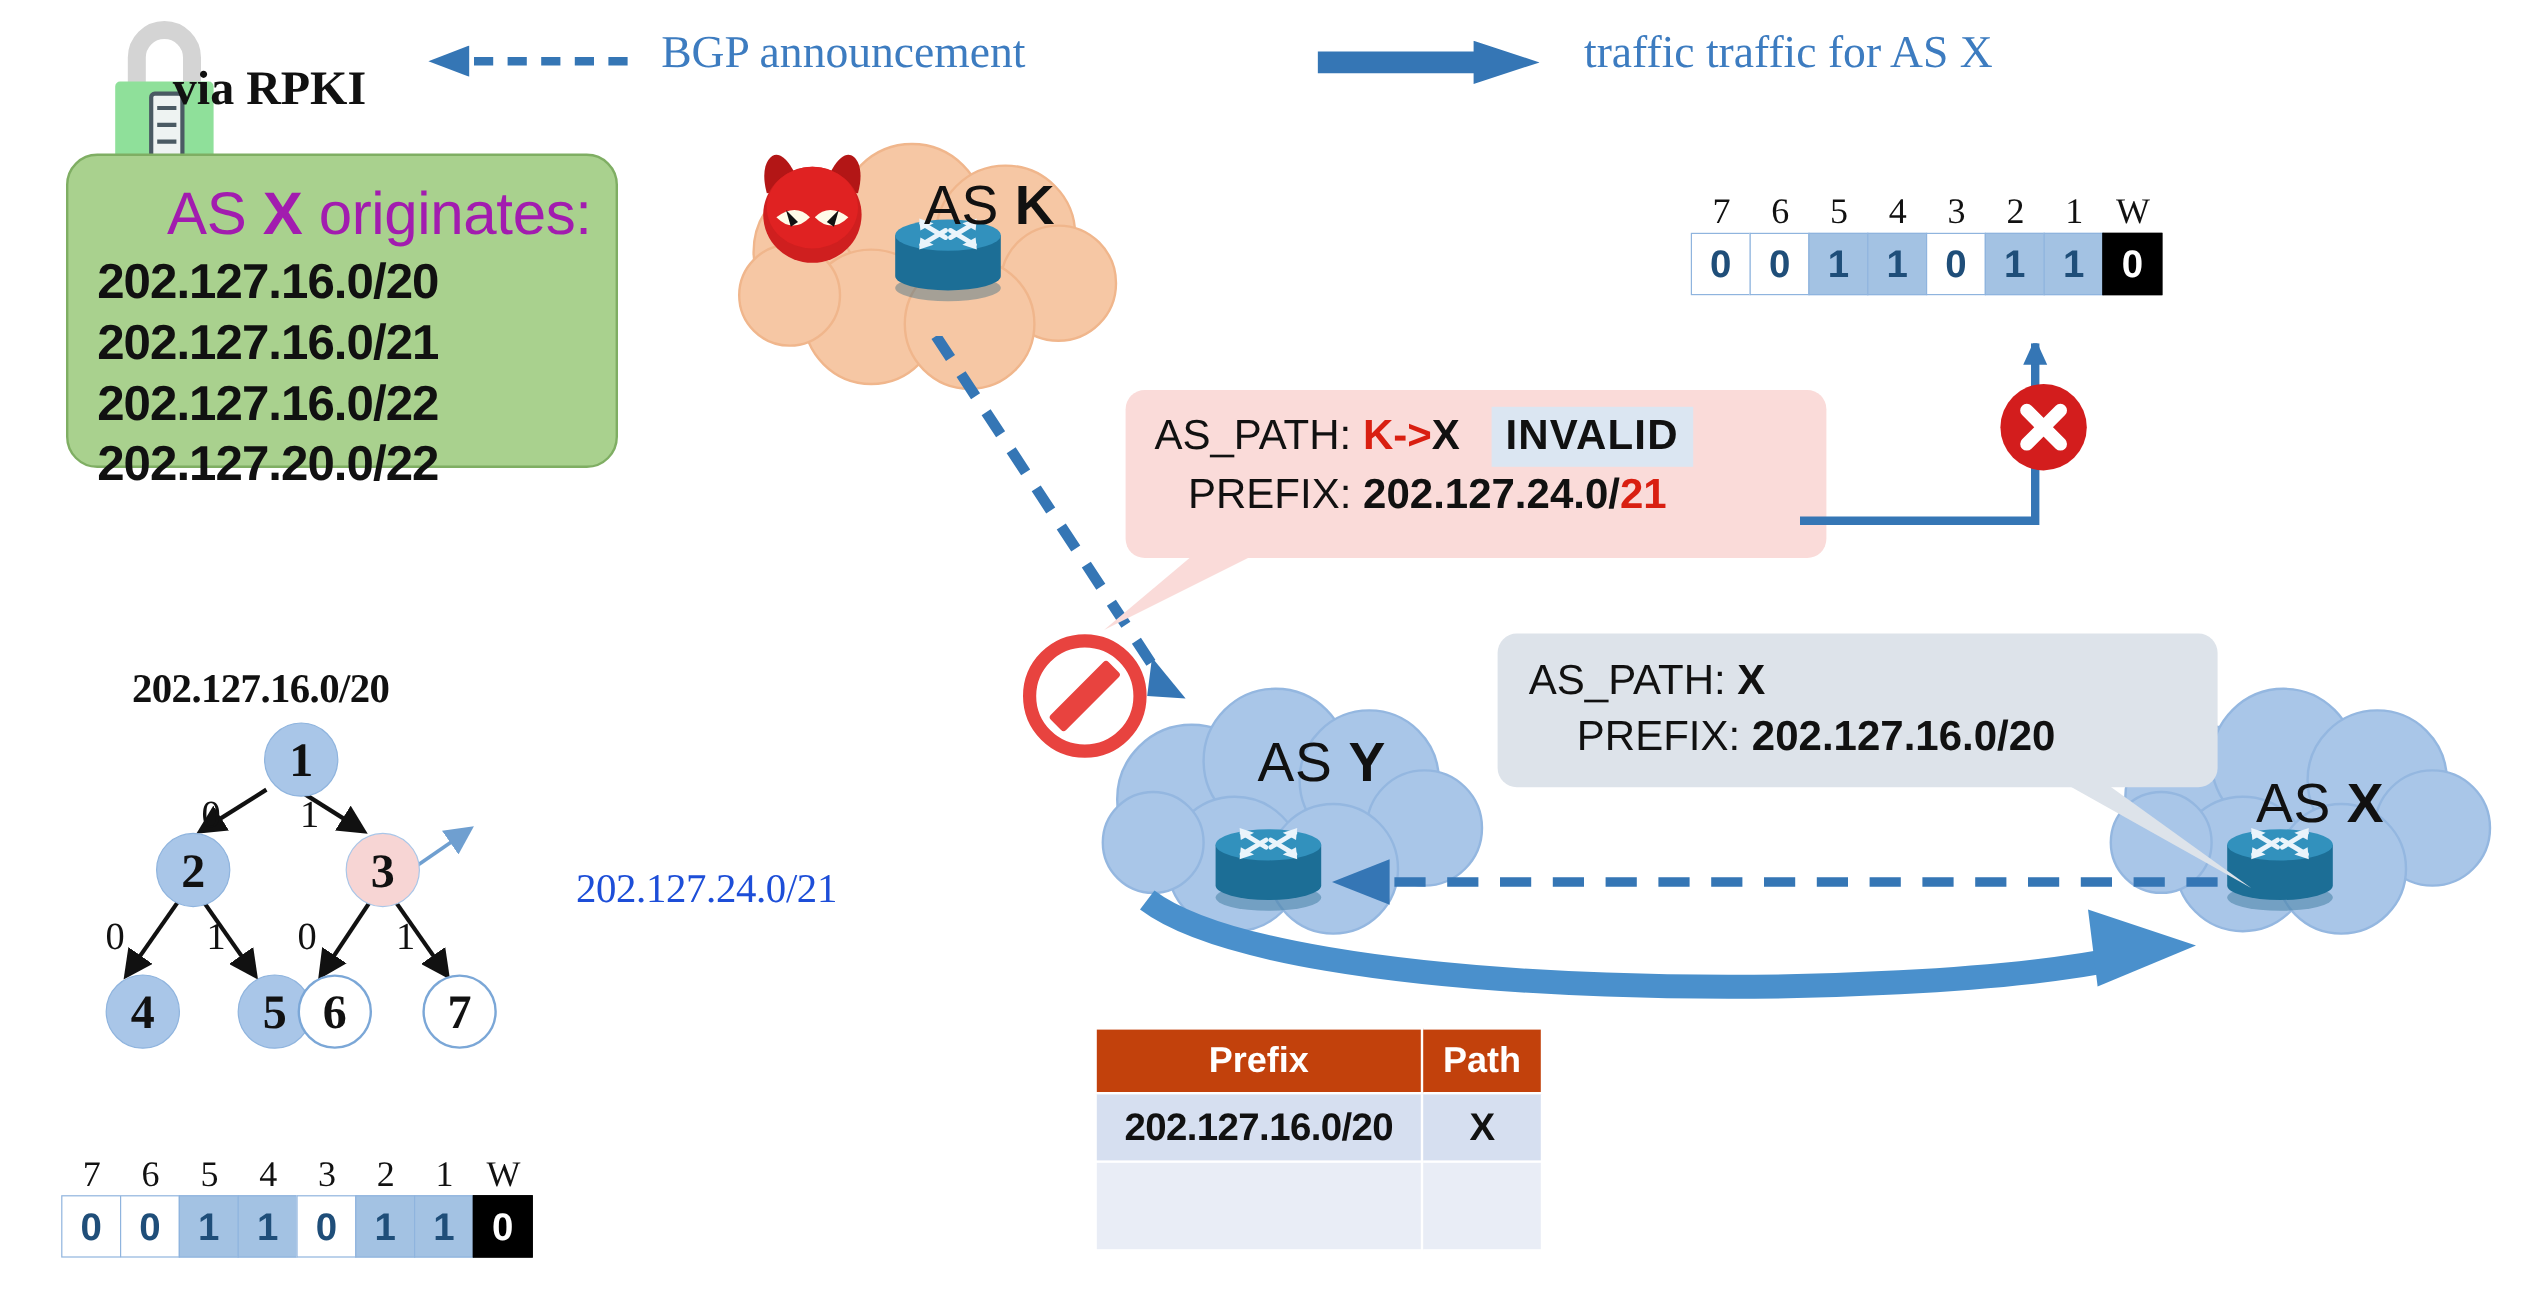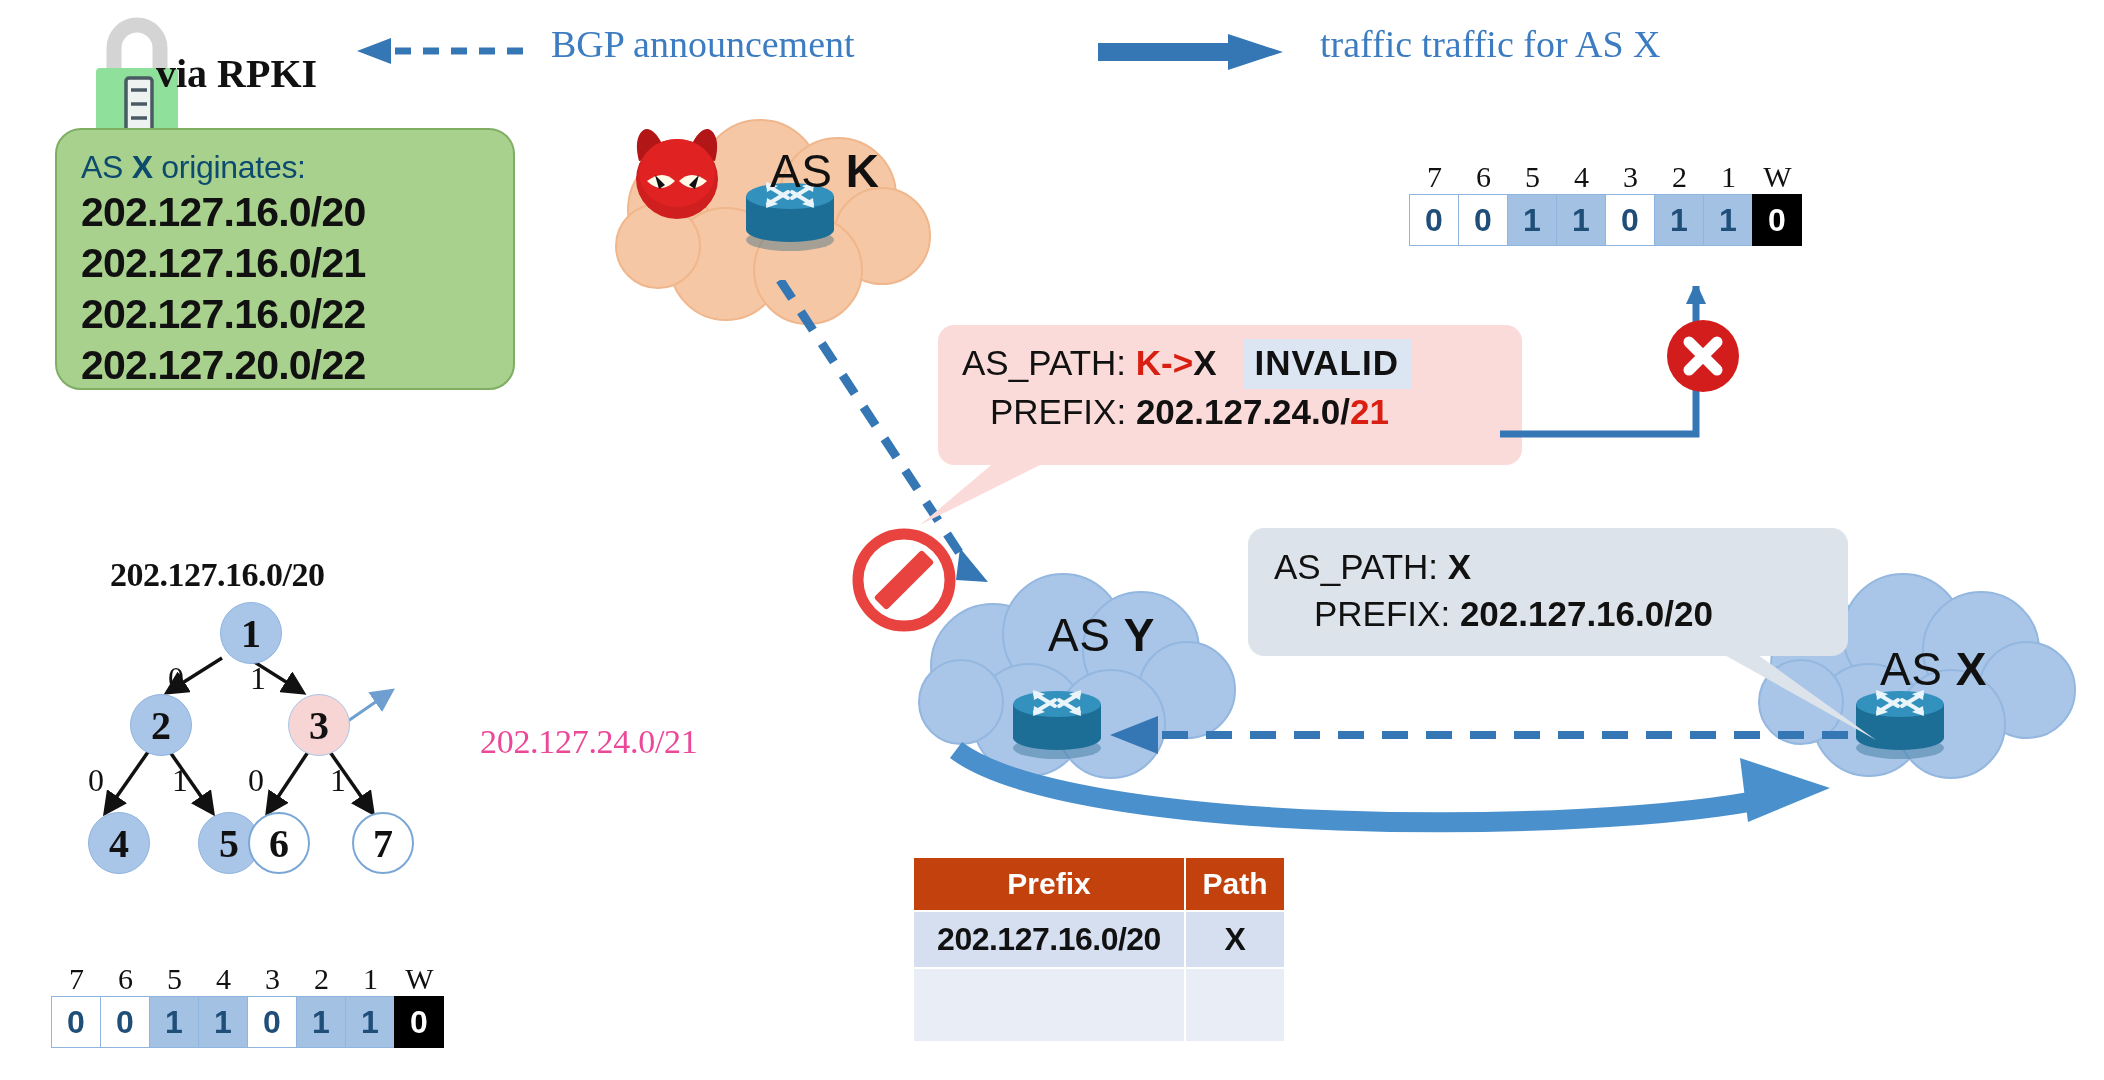--- a/index.html
+++ b/index.html
@@ -20,21 +20,21 @@
   #rpki-label{
     font-family:"Liberation Serif", serif;
     font-weight:bold;font-size:40px;color:#111;white-space:nowrap;
   }
   #green-box{
     background:#a9d18e;border:2px solid #7fae63;
     border-radius:26px;
     box-sizing:border-box;
     padding:18px 20px 10px 24px;
   }
-  #green-box .hdr{font-size:32px;color:#0c4a6e;line-height:1.22;letter-spacing:-0.3px;}
+  #green-box .hdr{font-size:50px;color:#a21caf;line-height:1.22;letter-spacing:-0.3px;text-align:right;}
   #green-box .hdr b{font-weight:bold;}
   #green-box .pfx{font-size:41px;font-weight:bold;color:#111;line-height:1.24;letter-spacing:-0.8px;}
 
   
   #trie-title{
     font-family:"Liberation Serif", serif;
     font-weight:bold;font-size:34px;color:#111;white-space:nowrap;letter-spacing:-0.5px;
   }
   .tnode{
     border-radius:50%;
@@ -45,21 +45,21 @@
   }
   .tnode.blue{background:#a9c6e8;border:1.5px solid #8fb4de;}
   .tnode.pink{background:#f7d5d4;border:1.5px solid #a9c6e8;}
   .tnode.empty{background:#ffffff;border:2px solid #7ba7d7;}
   .elabel{
     font-family:"Liberation Serif", serif;
     font-size:32px;color:#111;
   }
   #trie-side-label{
     font-family:"Liberation Serif", serif;
-    font-size:34px;color:#ec4899;white-space:nowrap;letter-spacing:-0.3px;
+    font-size:34px;color:#1d4ed8;white-space:nowrap;letter-spacing:-0.3px;
   }
 
   
   .bittable{display:flex;}
   .bitcol{display:flex;flex-direction:column;align-items:center;}
   .bithdr{
     font-family:"Liberation Serif", serif;
     font-size:30px;color:#111;height:34px;line-height:34px;
   }
   .bitcell{
@@ -145,21 +145,21 @@
     <path d="M30 60 V36 a23 23 0 0 1 46 0 V60" stroke="#d4d4d4" stroke-width="15" fill="none" stroke-linecap="round"></path>
     <rect x="12" y="56" width="82" height="76" rx="4" fill="#8fe09a"></rect>
     <g fill="none" stroke="#4a5a63" stroke-width="3.5">
       <rect x="42" y="66" width="26" height="54" rx="3" fill="#eef3f2"></rect>
       <line x1="47" y1="78" x2="63" y2="78"></line>
       <line x1="47" y1="92" x2="63" y2="92"></line>
       <line x1="47" y1="106" x2="63" y2="106"></line>
     </g>
   </svg>
 </div>
-<div class="abs" id="rpki-label" style="left:156px;top:50px;">via RPKI</div>
+<div class="abs" id="rpki-label" style="left:144px;top:50px;">via RPKI</div>
 
 <div class="abs" id="green-box" style="left:55px;top:128px;width:460px;height:262px;">
   <div class="hdr">
     <span>AS </span><b>X</b><span> originates:</span>
   </div>
   <div class="pfx">202.127.16.0/20</div>
   <div class="pfx">202.127.16.0/21</div>
   <div class="pfx">202.127.16.0/22</div>
   <div class="pfx">202.127.20.0/22</div>
 </div>

